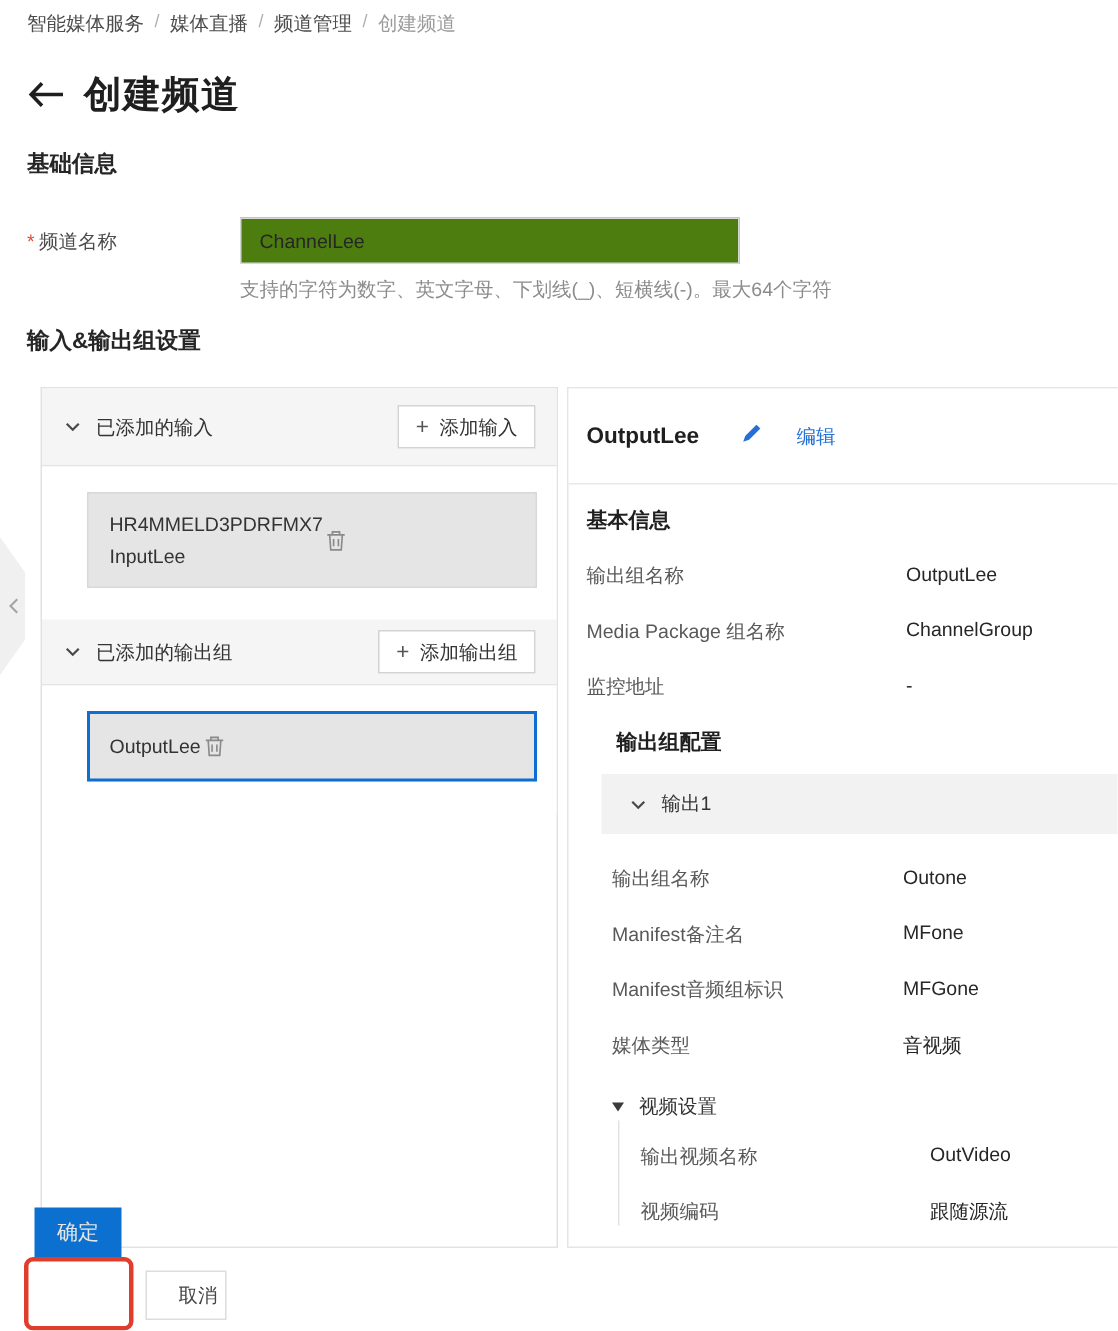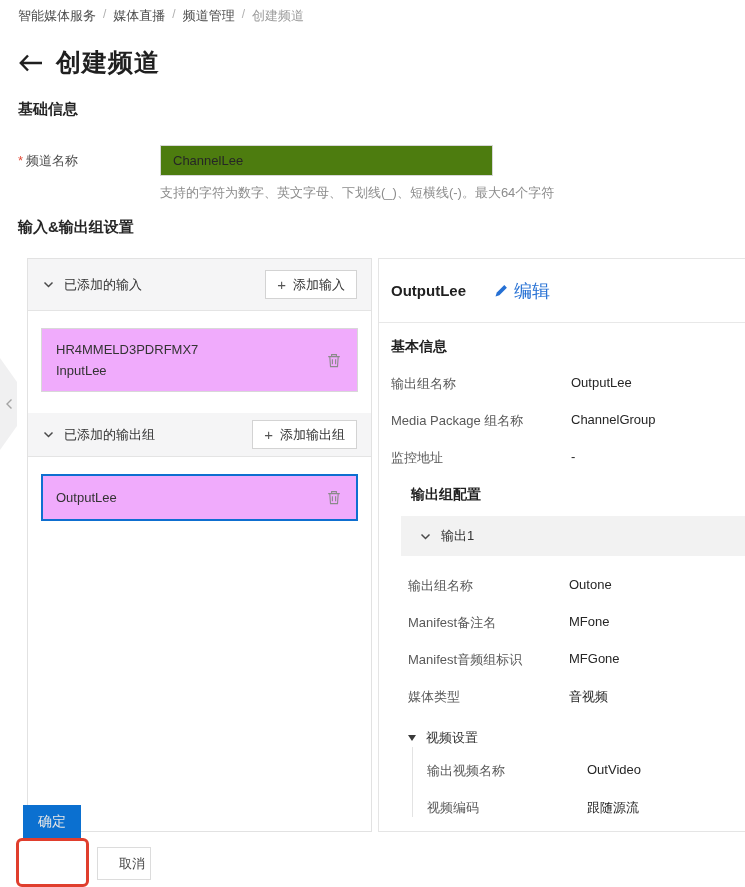--- a/index.html
+++ b/index.html
@@ -49,40 +49,40 @@
   .lp-header .chev { display:flex; margin-right:9px; cursor:pointer; }
   .lp-header .lp-title { flex:1; font-size:13px; color:#333; }
   .add-btn {
     background:#fff; border:1px solid #d3d3d3; height:29px; padding:0 11px;
     font-size:13px; color:#333; display:flex; align-items:center; gap:7px; cursor:pointer;
     font-family:inherit;
   }
   .add-btn .plus { font-size:15px; color:#555; line-height:1; }
   .card-zone { padding:17px 13px 21px 13px; background:#fff; }
   .io-card {
-    border:1px solid #d8d8d8; background:#f0abfc; padding:10px 14px;
-    display:flex; justify-content:space-between; align-items:center; cursor:pointer;
+    border:1px solid #d8d8d8; background:#e5e5e5; padding:10px 14px;
+    display:flex; justify-content:flex-start; align-items:center; cursor:pointer;margin-left:17px;
   }
   .io-card .card-lines { font-size:13px; color:#333; line-height:21px; }
   .io-card.selected { border:2px solid #0e6fd0; padding:11px 13px; }
   .trash-btn { display:flex; align-items:center; cursor:pointer; padding:2px; }
   
   .right-panel {
     position:absolute; left:378px; top:258px; width:375px; height:574px;
     border:1px solid #e5e5e5; background:#fff; overflow:hidden;
   }
   .dp-header {
     height:64px; border-bottom:1px solid #e8e8e8; display:flex; align-items:center;
     padding:0 12px; gap:28px; background:#fff;
   }
   .dp-title { font-size:15px; font-weight:bold; color:#1f1f1f; }
-  .edit-link { display:flex; align-items:center; gap:6px; color:#2570d4; font-size:18px; cursor:pointer; text-decoration:none; }
+  .edit-link { display:flex; align-items:flex-start; gap:23px; color:#2570d4; font-size:13px; cursor:pointer; text-decoration:none; }
   .dp-body { padding:15px 12px 0 12px; }
   .dp-sec-title { font-size:14px; font-weight:bold; margin-bottom:19px; color:#1f1f1f; }
-  .kv-row { display:flex; margin-bottom:19px; font-size:13px; }
+  .kv-row { display:flex; margin-bottom:19px; font-size:13px;gap:33px; }
   .kv-row .k { width:180px; color:#595959; flex-shrink:0; }
   .kv-row .v { color:#262626; }
   .cfg-title { font-size:14px; font-weight:bold; margin:2px 0 12px 0; color:#1f1f1f;padding-left:20px; }
   .out1 { margin-left:10px; }
   .out1-bar {
     height:40px; background:#f2f2f2; display:flex; align-items:center; padding:0 18px;
     margin-right:-12px;
   }
   .out1-bar .chev { display:flex; margin-right:9px; cursor:pointer; }
   .out1-bar .t { font-size:13px; color:#333; }

